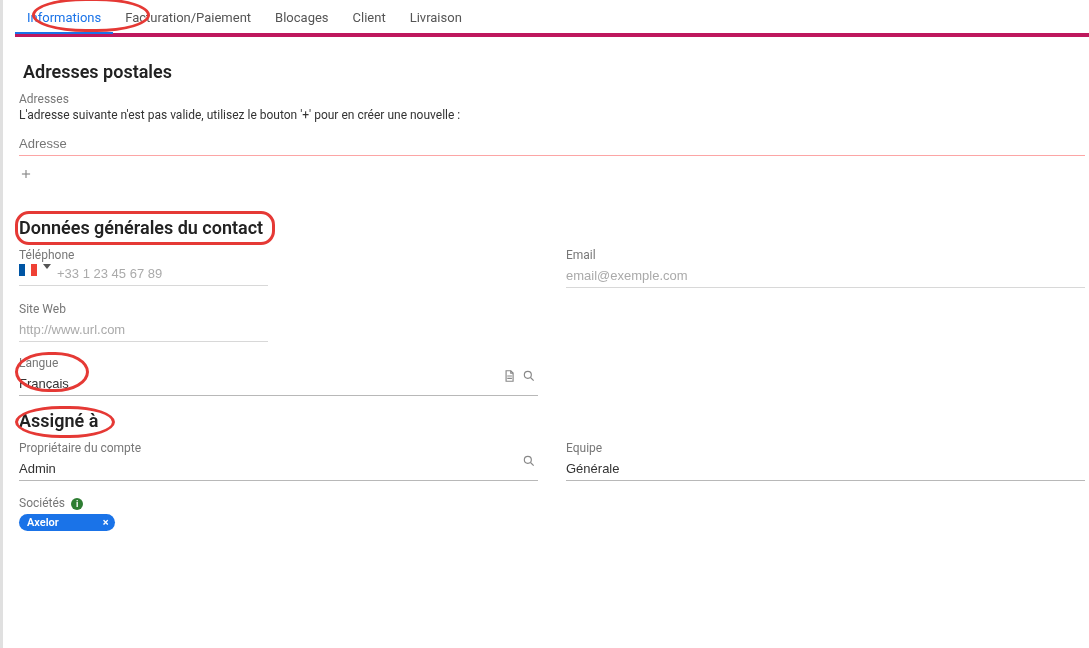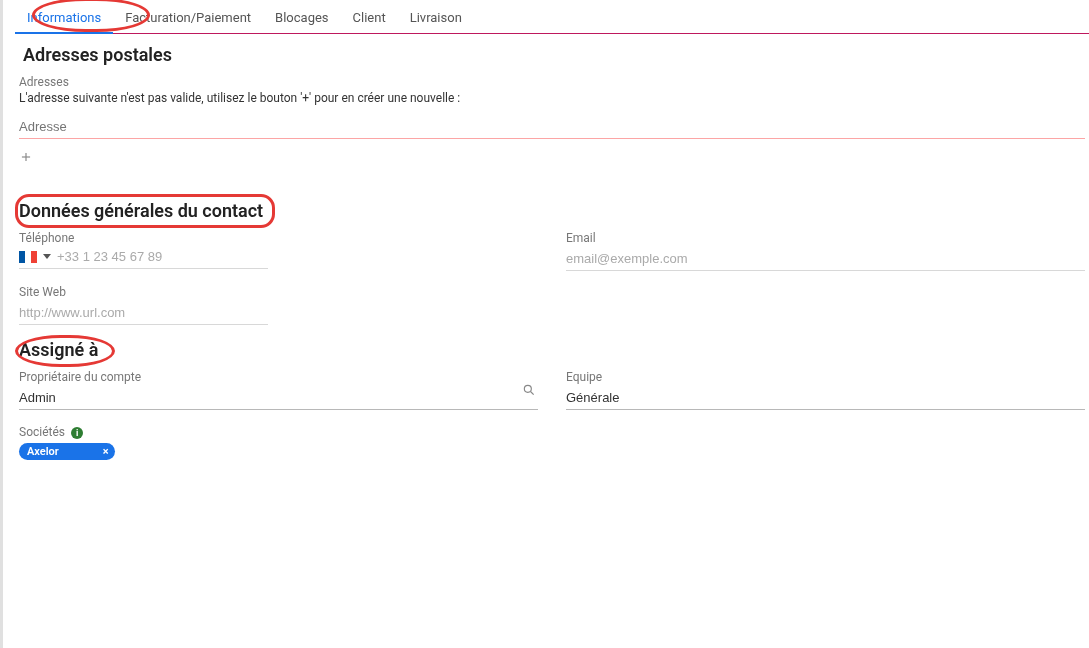--- a/index.html
+++ b/index.html
@@ -11,22 +11,22 @@
     width: 1089px;
     height: 648px;
     overflow: hidden;
     padding-left: 12px;
     border-left: 3px solid #e0e0e0;
   }
 
   
   .tabs {
     display: flex;
-    border-bottom: 1px solid #be185d;
-    margin-bottom: 10px;
+    border-bottom: 4px solid #be185d;
+    margin-bottom: 24px;
     padding-top: 4px;
   }
   .tab {
     padding: 6px 12px 8px;
     font-size: 13px;
     color: #555;
     cursor: pointer;
     position: relative;
   }
   .tab.active {
@@ -113,21 +113,21 @@
     color: #333;
     background: transparent;
     width: 100%;
   }
   .input-line::placeholder { color: #aaa; }
   .input-line.light { border-bottom-color: #d8d8d8; }
   .half { width: 48%; }
 
   .phone-row {
     display: flex;
-    align-items: center;
+    align-items: flex-start;
     border-bottom: 1px solid #d8d8d8;
     width: 48%;
     padding-bottom: 2px;
   }
   .phone-row input {
     border: none;
     font-size: 13px;
     color: #333;
     flex: 1;
     padding: 2px 0;
@@ -237,20 +237,39 @@
   </div>
 
   <div class="row">
     <div class="col">
       <div class="field-label">Site Web</div>
       <input class="input-line light half" placeholder="http://www.url.com" style="">
     </div>
     <div class="col"></div>
   </div>
 
+  <div class="row" style="position:relative;">
+    <div class="col lookup-wrap">
+      <div class="field-label">Langue</div>
+      <input class="input-line" value="Français" style="">
+      <div class="lookup-icons">
+        <svg class="icon" viewBox="0 0 24 24" fill="none" stroke="currentColor" stroke-width="2">
+            <path d="M7 3h8l4 4v14H7z"></path>
+            <path d="M15 3v4h4"></path>
+            <path d="M9 12h8M9 16h8"></path>
+          </svg>
+        <svg class="icon" viewBox="0 0 24 24" fill="none" stroke="currentColor" stroke-width="2">
+            <circle cx="10" cy="10" r="6"></circle>
+            <path d="M20 20l-5-5"></path>
+          </svg>
+      </div>
+    </div>
+    <div class="col"></div>
+    <div class="highlight-oval" style="left:0px; top:-4px; width:74px; height:40px;"></div>
+  </div>
 </div>
 
 <div class="section-wrap" style="margin-top:6px;">
   <h2 class="section-title">Assigné à</h2>
   <div class="highlight-oval" style="left:0px; top:-4px; width:100px; height:32px;"></div>
 
   <div class="row">
     <div class="col lookup-wrap">
       <div class="field-label">Propriétaire du compte</div>
       <input class="input-line" value="Admin" style="">

